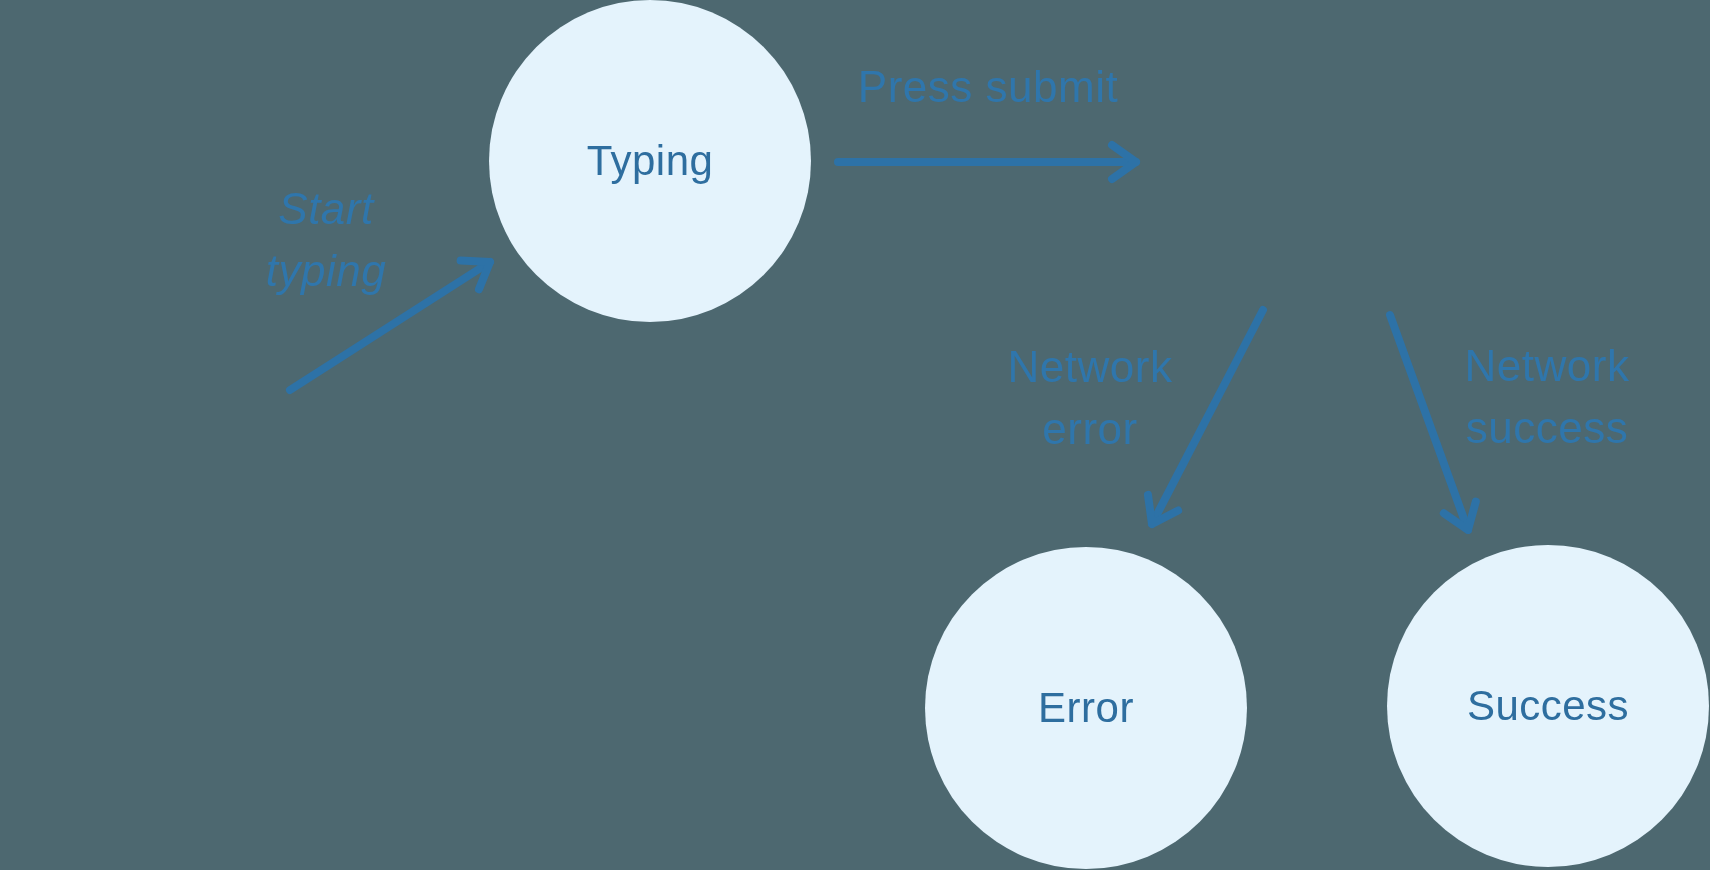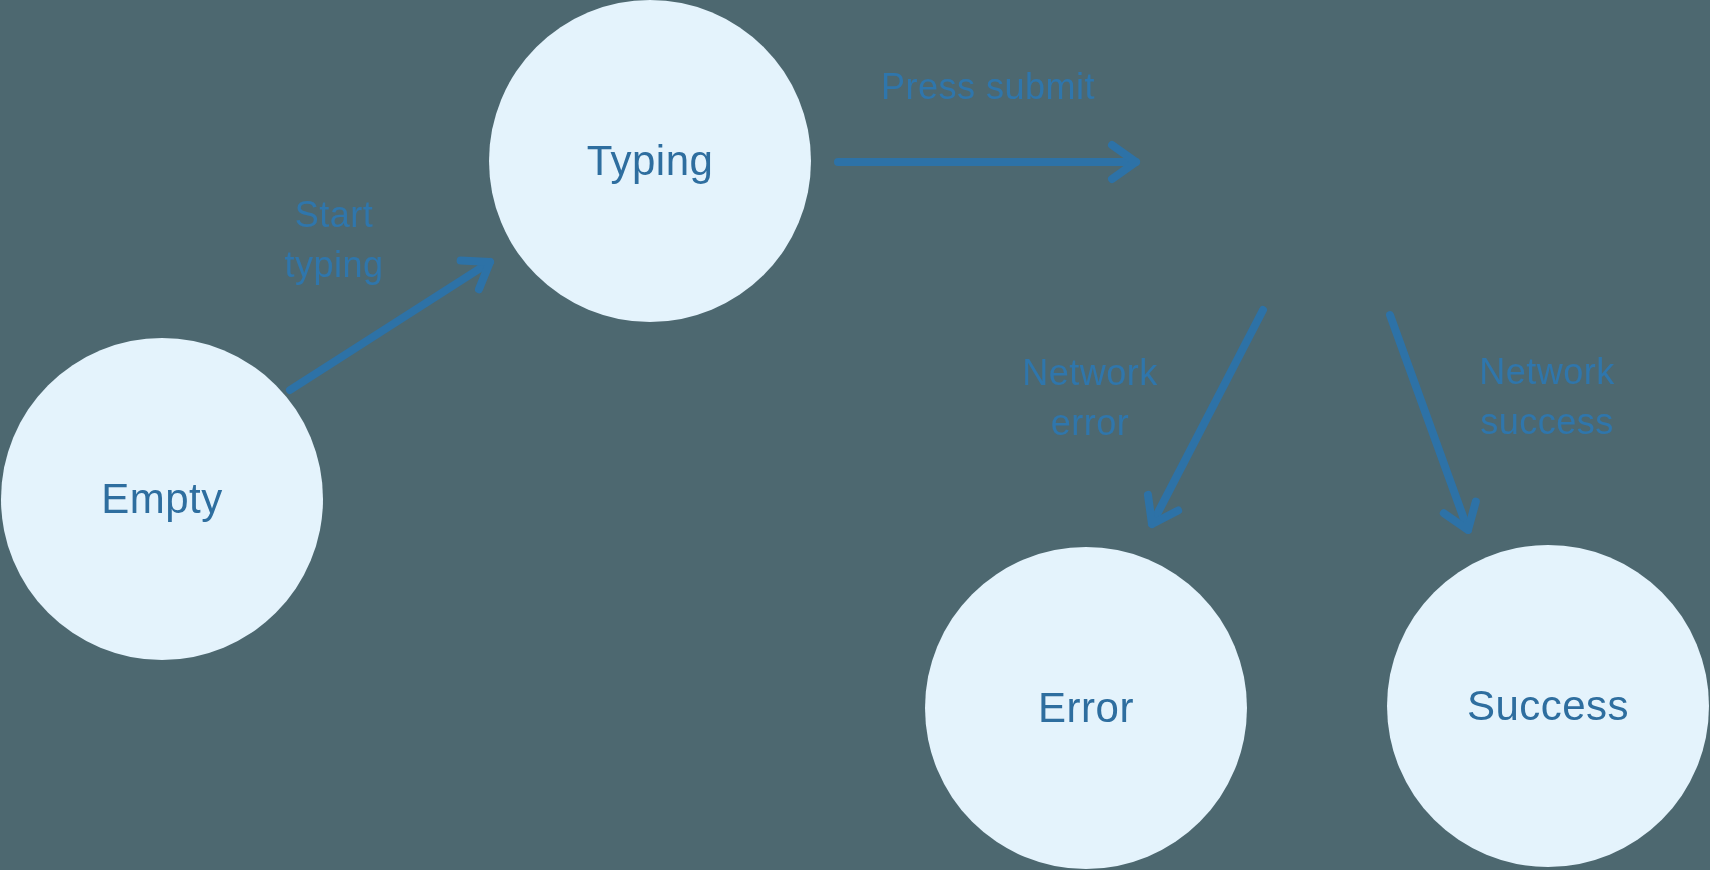--- a/index.html
+++ b/index.html
@@ -30,47 +30,44 @@
   .node-empty      { left: 1px;    top: 338px; }
   .node-typing     { left: 489px;  top: 0px;   }
   .node-submitting { left: 1170px; top: 2px;   }
   .node-error      { left: 925px;  top: 547px; }
   .node-success    { left: 1387px; top: 545px; }
 
   .edge-label {
     position: absolute;
     transform: translate(-50%, -50%);
     color: #2F76AC;
-    font-size: 36px;
+    font-size: 44px;
     font-weight: 500;
     line-height: 1.4;
     text-align: center;
     white-space: pre-line;
     letter-spacing: 0.5px;
   }
-  .label-start-typing    { left: 334px;  top: 240px; }
+  .label-start-typing    { left: 326px;  top: 240px; font-style: italic; }
   .label-press-submit    { left: 988px;  top: 87px;  }
   .label-network-error   { left: 1090px; top: 398px; }
   .label-network-success { left: 1547px; top: 397px; }
 
   svg.edges {
     position: absolute;
     left: 0; top: 0;
     width: 1710px; height: 870px;
     pointer-events: none;
   }
 </style>
 </head>
 <body>
 
 <div class="canvas">
 
-  <div class="node node-empty">
-    <span>Empty</span>
-  </div>
   <div class="node node-typing">
     <span>Typing</span>
   </div>
   <div class="node node-error">
     <span>Error</span>
   </div>
   <div class="node node-success">
     <span>Success</span>
   </div>
 

